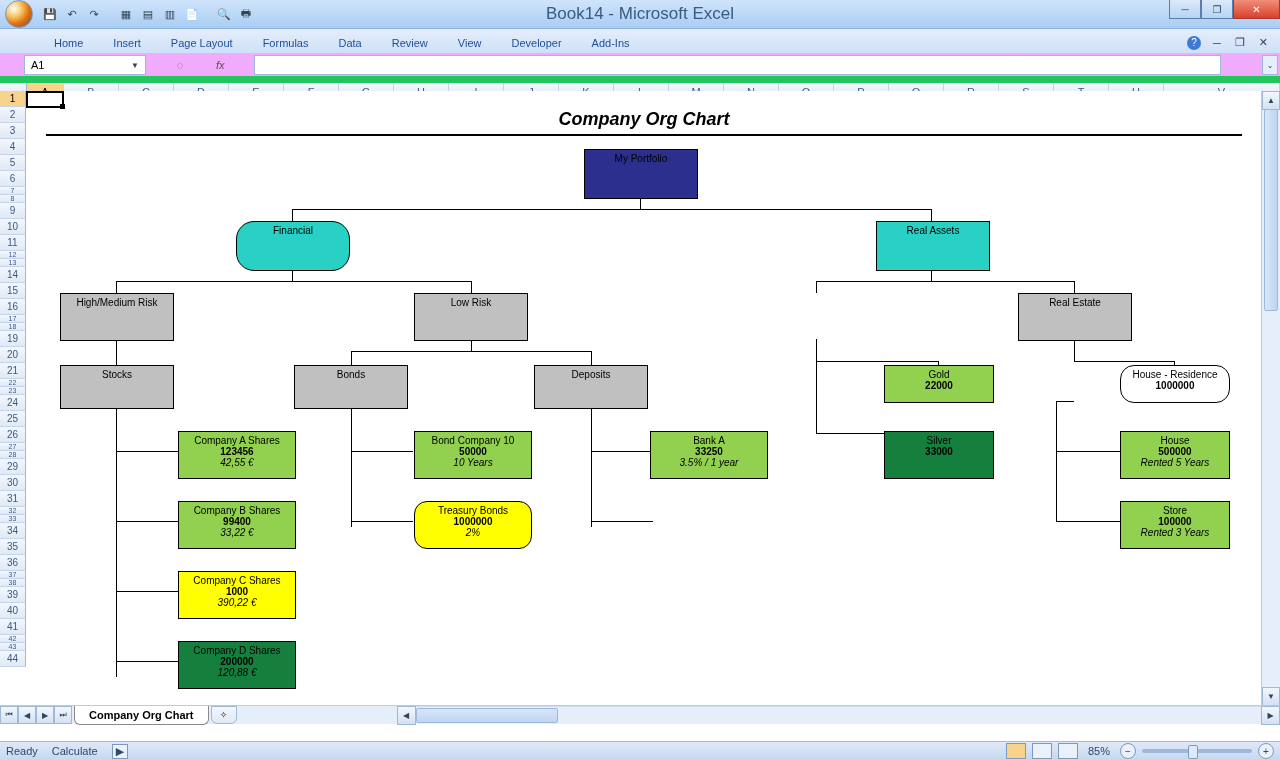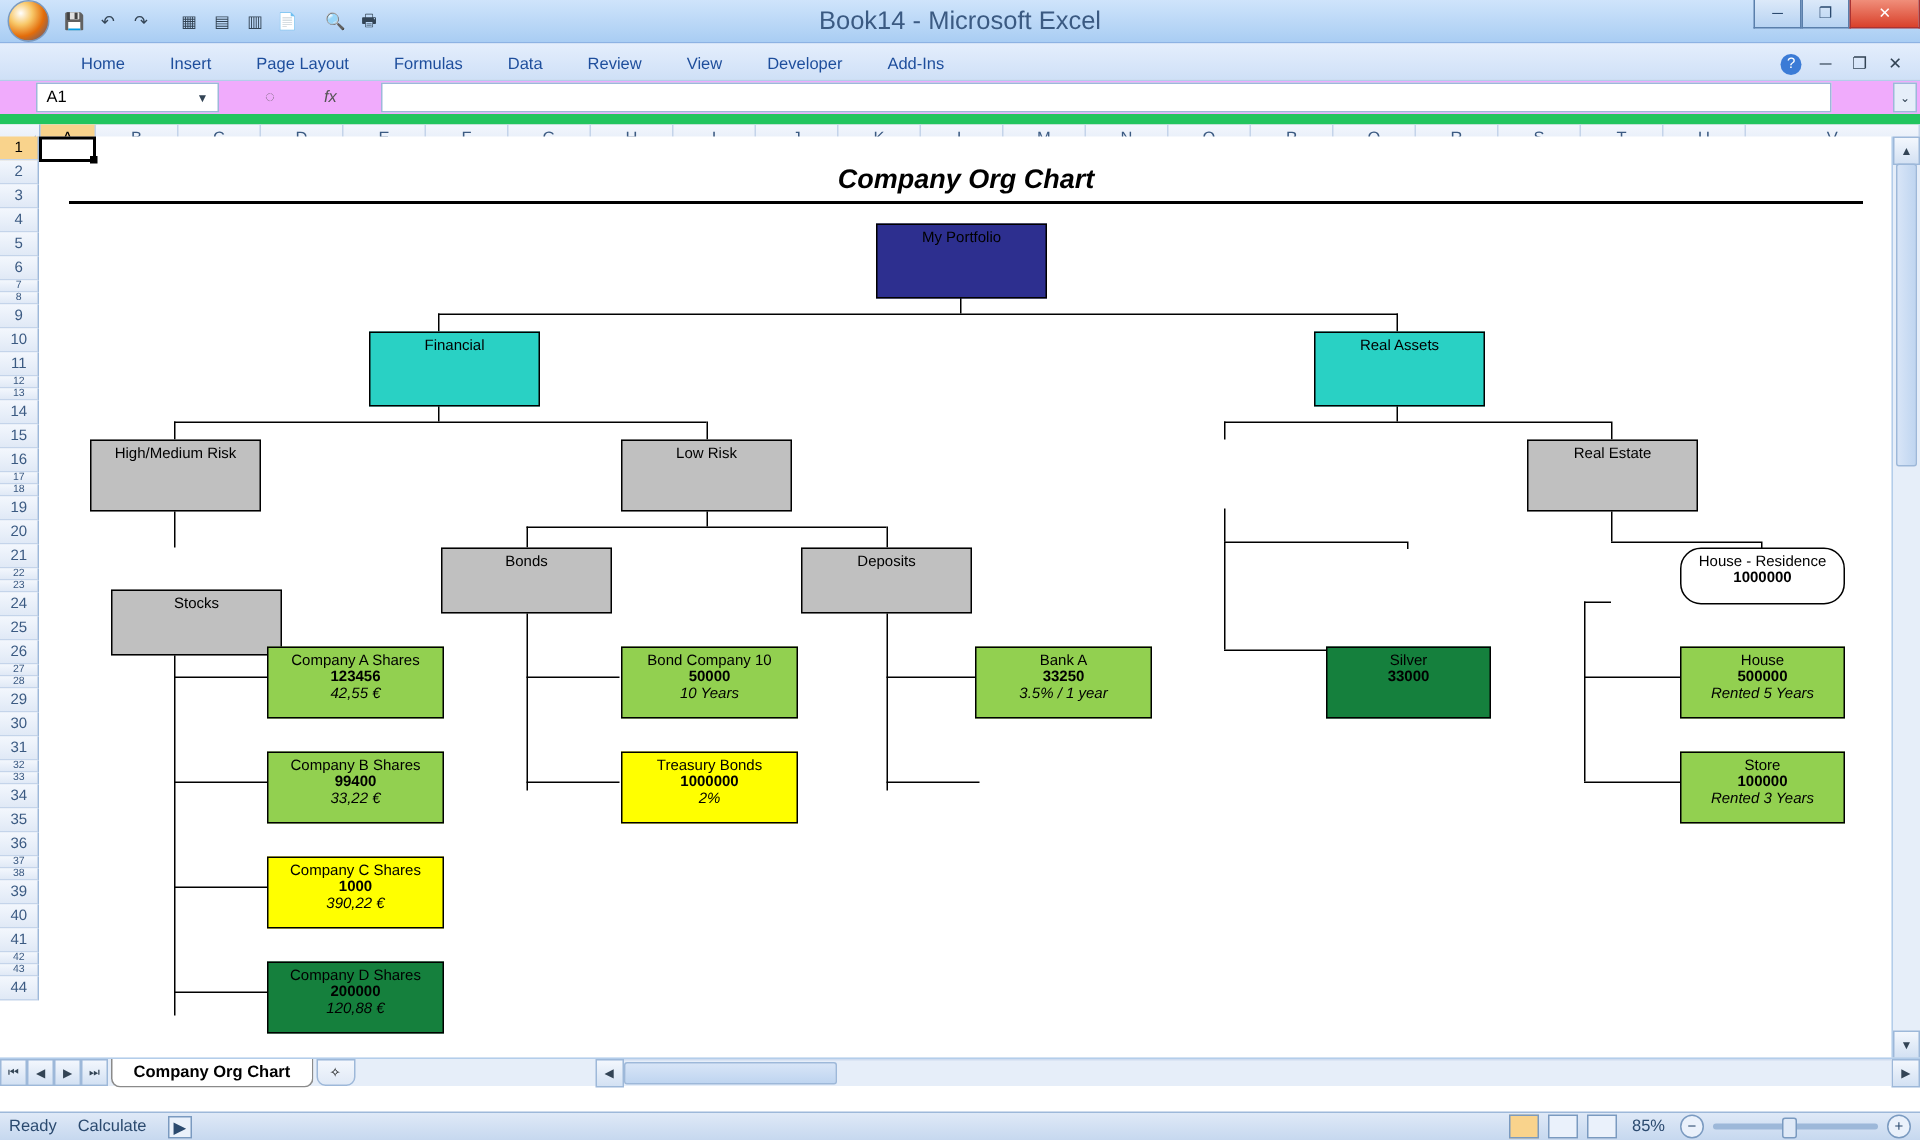--- a/index.html
+++ b/index.html
@@ -263,44 +263,48 @@
     <div class="hl" style="left:325px;top:360px;width:62px;"></div>
     <div class="hl" style="left:325px;top:430px;width:62px;"></div>
 
     <div class="vl" style="left:565px;top:316px;height:120px;"></div>
     <div class="hl" style="left:565px;top:360px;width:62px;"></div>
     <div class="hl" style="left:565px;top:430px;width:62px;"></div>
 
     <div class="node c-navy" style="left:558px;top:58px;width:112px;height:48px;">
         <div class="nm">My Portfolio</div>
       </div>
-    <div class="node c-teal" style="left:220px;top:130px;width:112px;height:48px;">
+    <div class="node c-teal" style="left:210px;top:130px;width:112px;height:48px;border-radius:18px;">
         <div class="nm">Financial</div>
       </div>
     <div class="node c-teal" style="left:850px;top:130px;width:112px;height:48px;">
         <div class="nm">Real Assets</div>
       </div>
     <div class="node c-grey" style="left:34px;top:202px;width:112px;height:46px;">
         <div class="nm">High/Medium Risk</div>
       </div>
     <div class="node c-grey" style="left:388px;top:202px;width:112px;height:46px;">
         <div class="nm">Low Risk</div>
       </div>
     <div class="node c-grey" style="left:992px;top:202px;width:112px;height:46px;">
         <div class="nm">Real Estate</div>
       </div>
 
-    <div class="node c-grey" style="left:48px;top:274px;width:112px;height:42px;margin-top:28px;">
+    <div class="node c-grey" style="left:34px;top:274px;width:112px;height:42px;">
         <div class="nm">Stocks</div>
       </div>
     <div class="node c-grey" style="left:268px;top:274px;width:112px;height:42px;">
         <div class="nm">Bonds</div>
       </div>
     <div class="node c-grey" style="left:508px;top:274px;width:112px;height:42px;">
         <div class="nm">Deposits</div>
+      </div>
+    <div class="node c-green" style="left:858px;top:274px;width:108px;height:36px;">
+        <div class="nm">Gold</div>
+        <div class="v1">22000</div>
       </div>
     <div class="node c-white" style="left:1094px;top:274px;width:108px;height:36px;">
         <div class="nm">House - Residence</div>
         <div class="v1">1000000</div>
       </div>
 
     <div class="node c-green" style="left:152px;top:340px;width:116px;height:46px;">
         <div class="nm">Company A Shares</div>
         <div class="v1">123456</div>
         <div class="v2">42,55 €</div>
@@ -323,21 +327,21 @@
         <div class="nm">House</div>
         <div class="v1">500000</div>
         <div class="v2">Rented 5 Years</div>
       </div>
 
     <div class="node c-green" style="left:152px;top:410px;width:116px;height:46px;">
         <div class="nm">Company B Shares</div>
         <div class="v1">99400</div>
         <div class="v2">33,22 €</div>
       </div>
-    <div class="node c-yellow" style="left:388px;top:410px;width:116px;height:46px;">
+    <div class="node c-yellow" style="left:388px;top:410px;width:116px;height:46px;border-radius:13px;">
         <div class="nm">Treasury Bonds</div>
         <div class="v1">1000000</div>
         <div class="v2">2%</div>
       </div>
     <div class="node c-green" style="left:1094px;top:410px;width:108px;height:46px;">
         <div class="nm">Store</div>
         <div class="v1">100000</div>
         <div class="v2">Rented 3 Years</div>
       </div>
 

